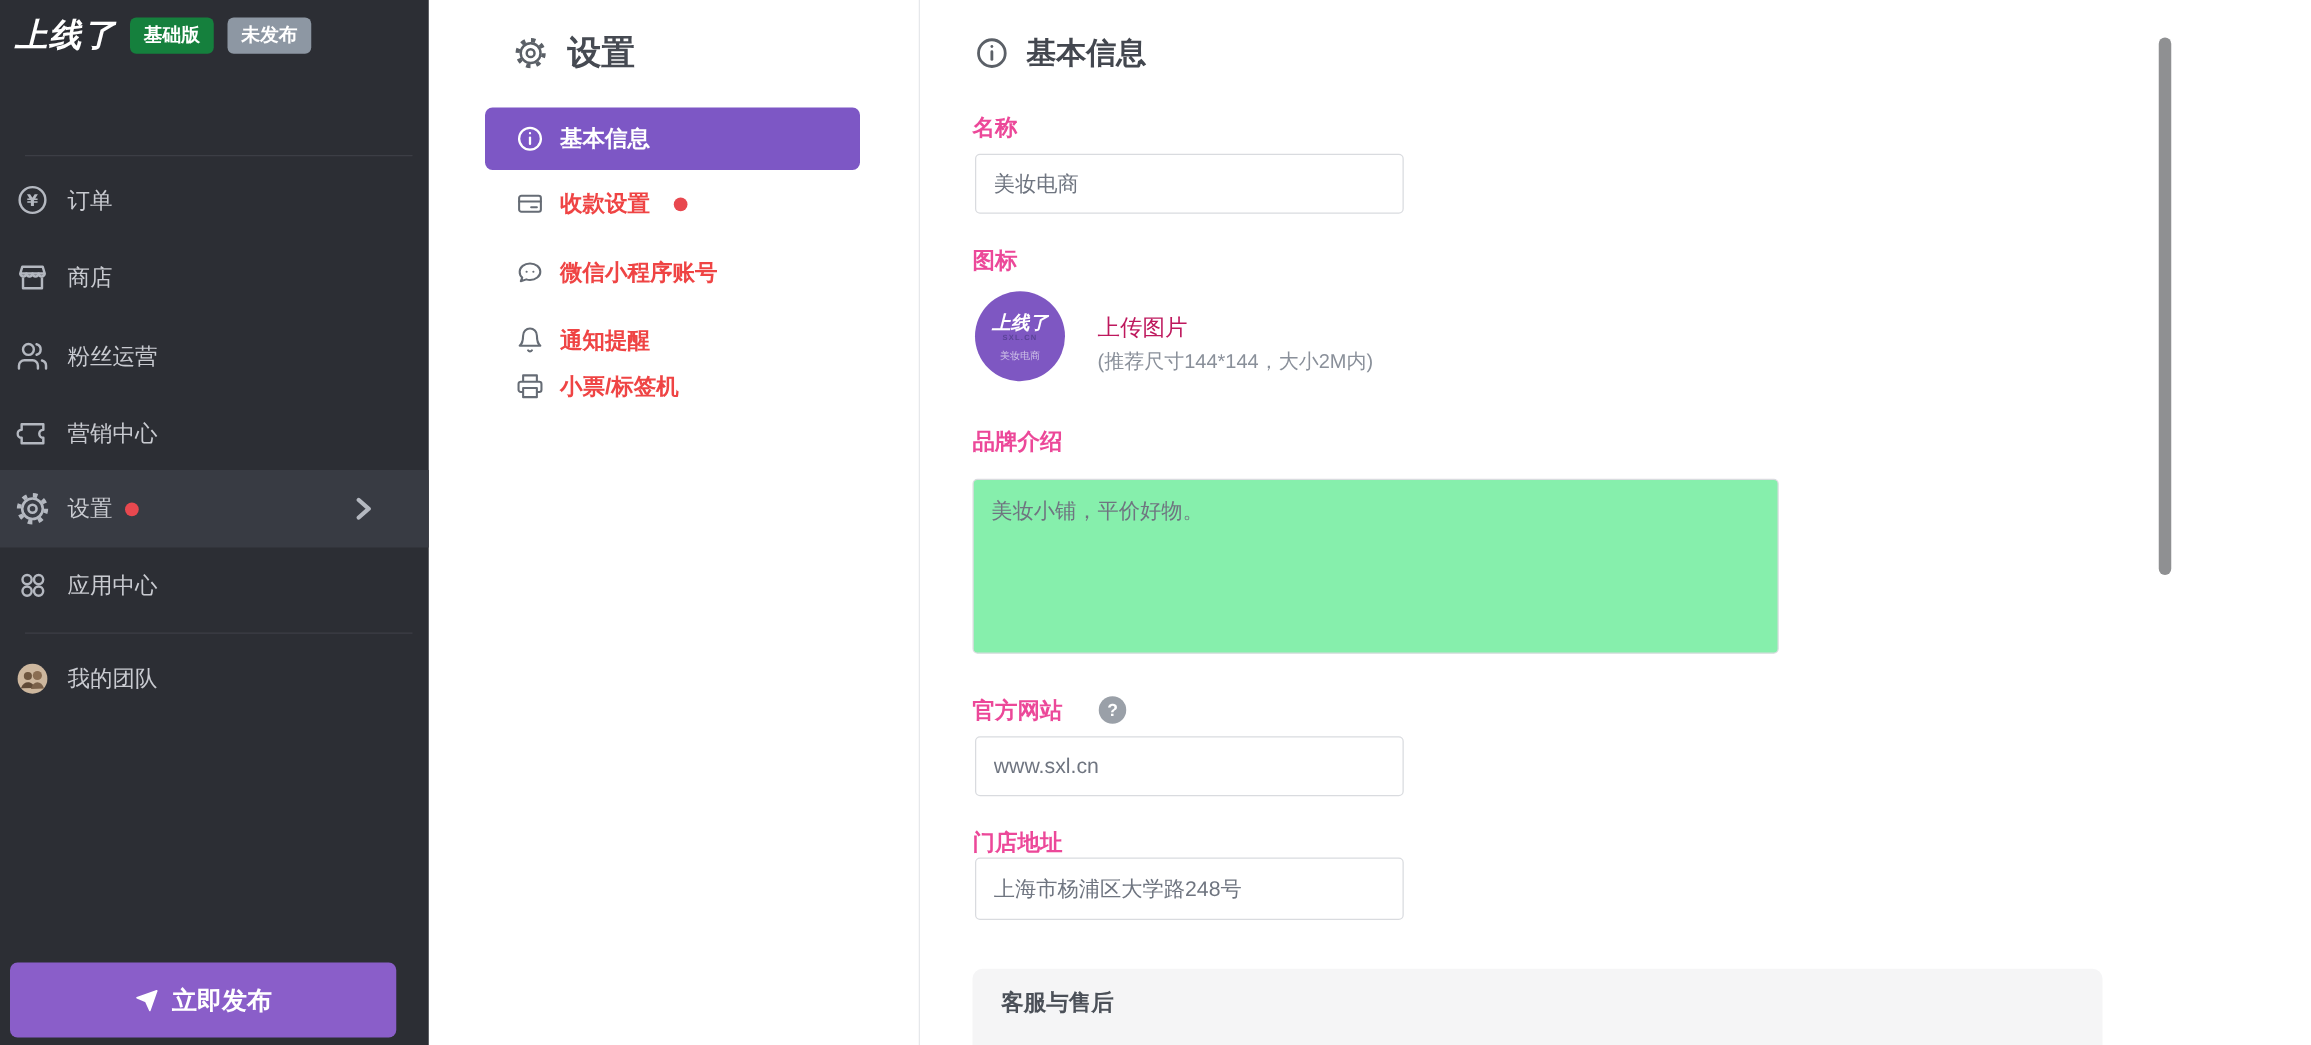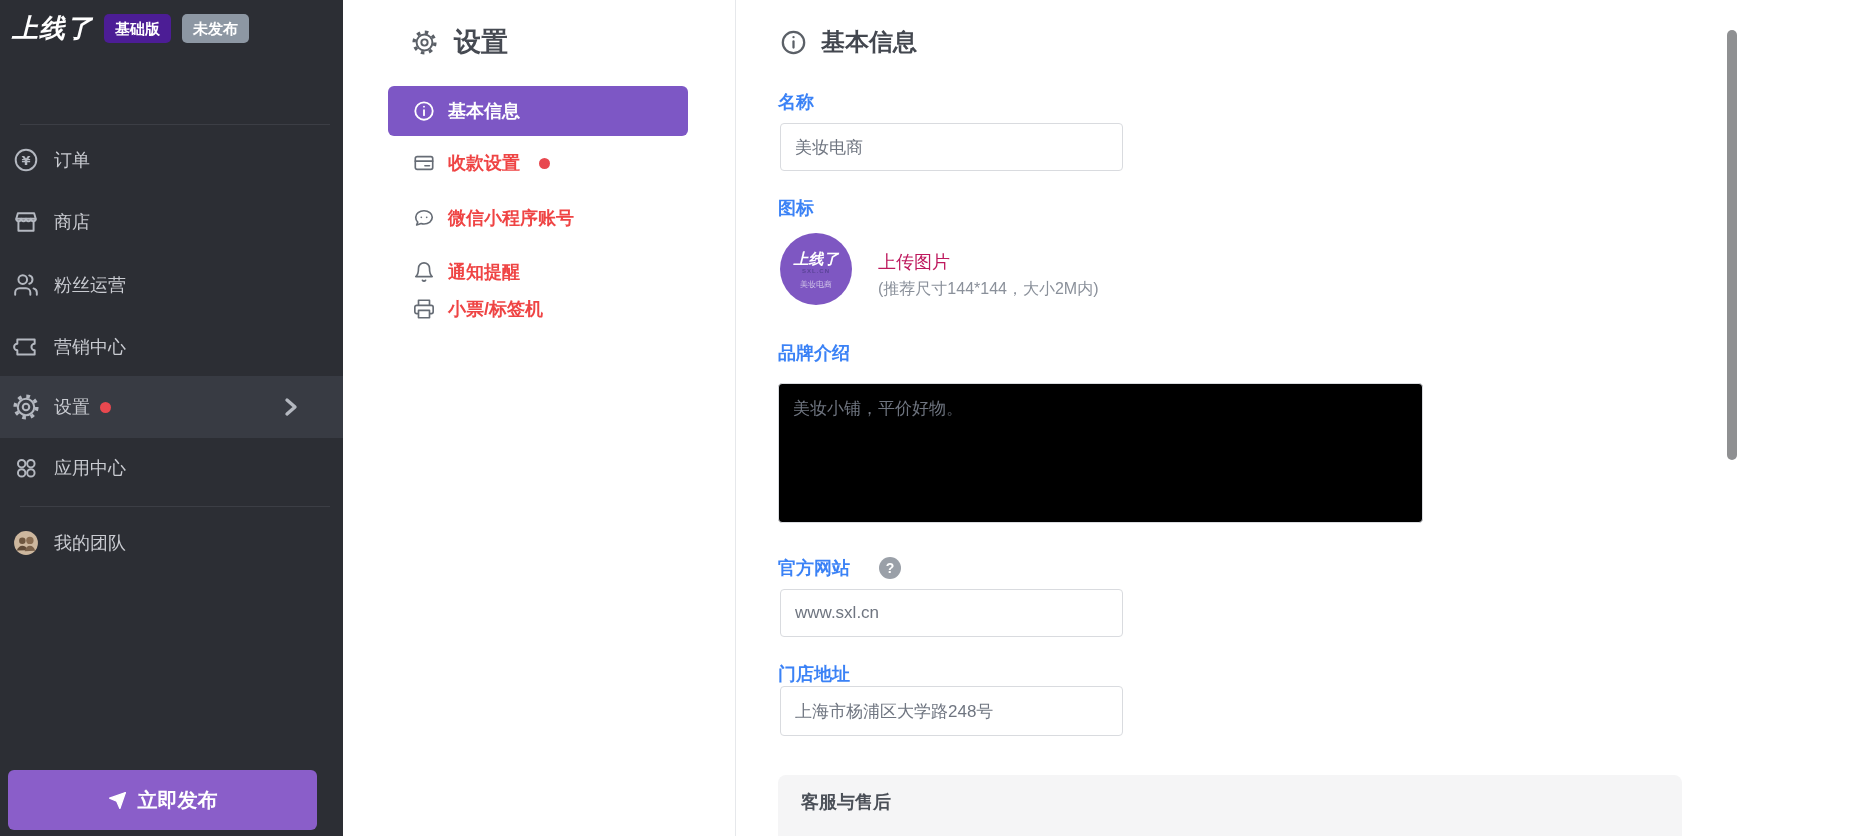--- a/index.html
+++ b/index.html
@@ -4,21 +4,21 @@
 <style>
   html,body{margin:0;padding:0;background:#ffffff;}
   .stage{position:relative;width:1738px;height:836px;background:#fff;overflow:hidden;
          font-family:"Liberation Sans","DejaVu Sans",sans-serif;}
   
   .sidebar{position:absolute;left:0;top:0;width:343px;height:836px;background:#2c2e34;}
   .logo-row{position:absolute;left:12px;top:11px;display:flex;align-items:center;gap:11px;}
   .logo{color:#fff;font-size:26px;font-weight:900;font-style:italic;letter-spacing:1px;}
   .badge{height:29px;line-height:29px;padding:0 11px;border-radius:5px;color:#fff;
          font-size:15px;font-weight:700;}
-  .badge-plan{background:#4c1d95;}
+  .badge-plan{background:#15803d;}
   .badge-status{background:#8d97a3;}
   .side-item{position:absolute;left:0;width:343px;height:62px;display:flex;align-items:center;
              padding-left:13px;box-sizing:border-box;color:#c9cbd1;font-size:18px;cursor:pointer;}
   .side-item svg{width:26px;height:26px;margin-right:15px;color:#b4b8c0;flex:none;}
   .side-item.active{background:#383b43;}
   .side-divider{position:absolute;left:20px;right:13px;height:1px;background:#3c3e45;}
   .dot{width:11px;height:11px;border-radius:50%;background:#e8484f;flex:none;}
   .side-item .dot{margin-left:10px;}
   .chevron{position:absolute;right:24px;color:#fff;}
   .publish-btn{position:absolute;left:8px;top:770px;width:309px;height:60px;border:none;
@@ -35,27 +35,27 @@
             padding-left:25px;box-sizing:border-box;gap:13px;font-size:18px;font-weight:700;
             color:#ef4444;cursor:pointer;border-radius:6px;}
   .nav-item svg{width:22px;height:22px;color:#666c75;flex:none;}
   .nav-item.active{height:50px;background:#7d57c5;color:#fff;}
   .nav-item.active svg{color:#fff;}
   .nav-item .dot{margin-left:6px;}
   
   .main-header{position:absolute;left:780px;top:26px;display:flex;align-items:center;gap:14px;}
   .main-header svg{width:27px;height:27px;color:#5b6067;}
   .main-title{font-size:24px;font-weight:700;color:#43474f;}
-  .fld-label{position:absolute;left:778px;font-size:18px;font-weight:700;color:#3b82f6;}
+  .fld-label{position:absolute;left:778px;font-size:18px;font-weight:700;color:#ec4899;}
   .txt-input{position:absolute;left:780px;width:343px;height:48px;box-sizing:border-box;
              border:1px solid #d9dbdf;border-radius:4px;padding:0 14px;font-size:17px;
              color:#6f7580;background:#fff;font-family:inherit;}
   .txt-area{position:absolute;left:778px;top:383px;width:645px;height:140px;box-sizing:border-box;
             border:1px solid #d9dbdf;border-radius:4px;padding:12px 14px;font-size:17px;
-            color:#6f7580;resize:none;background:#000000;font-family:inherit;line-height:1.5;}
+            color:#6f7580;resize:none;background:#86efac;font-family:inherit;line-height:1.5;}
   .app-avatar{position:absolute;left:780px;top:233px;width:72px;height:72px;border-radius:50%;
               background:#7e57c2;display:flex;flex-direction:column;align-items:center;
               justify-content:center;color:#fff;}
   .app-avatar .l1{font-size:15px;font-weight:900;font-style:italic;line-height:17px;}
   .app-avatar .l2{font-size:6px;font-weight:700;color:#5a4397;letter-spacing:1px;line-height:8px;}
   .app-avatar .l3{font-size:8px;color:#cfc3e8;margin-top:5px;line-height:9px;}
   .upload-link{position:absolute;left:878px;top:250px;font-size:18px;color:#be185d;cursor:pointer;
                text-decoration:none;}
   .upload-hint{position:absolute;left:878px;top:279px;font-size:16px;color:#8a909a;}
   .help-ic{position:absolute;left:879px;top:557px;width:22px;height:22px;border-radius:50%;

